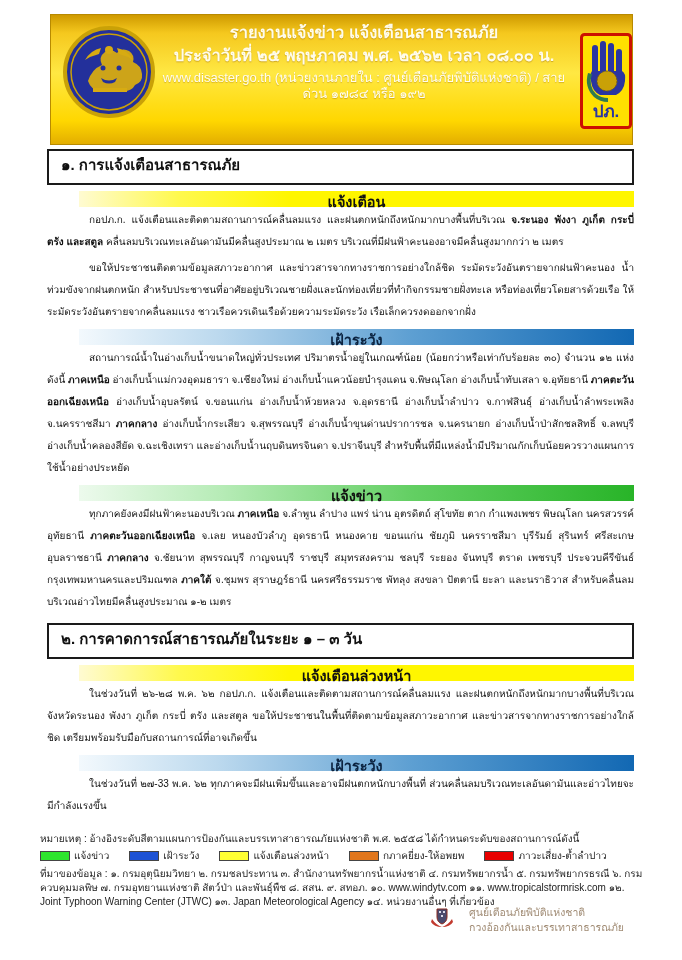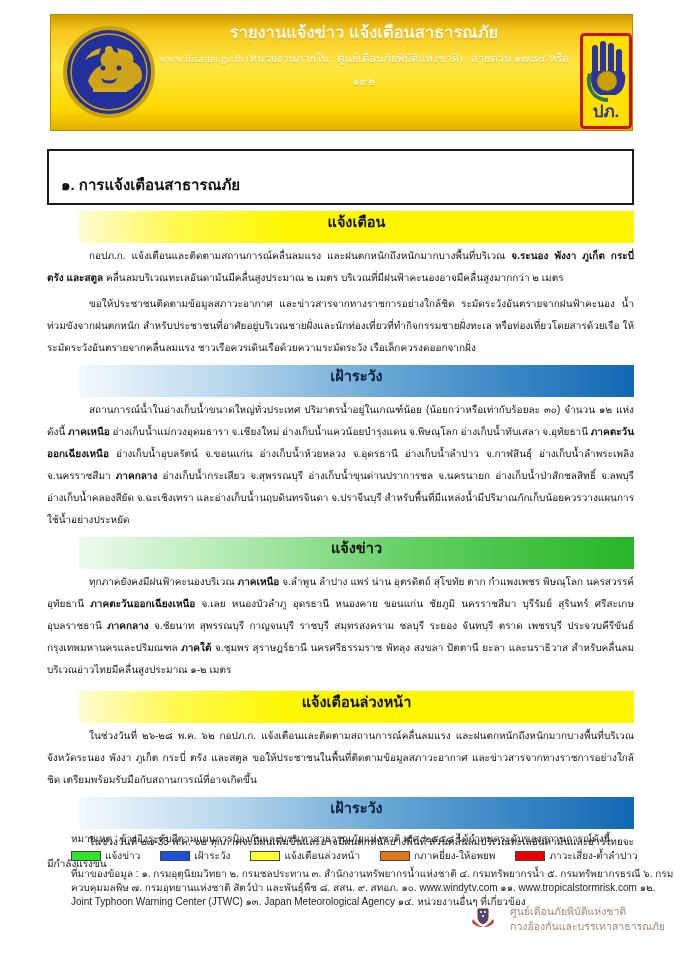--- a/index.html
+++ b/index.html
@@ -6,62 +6,62 @@
   .page{
     position:relative;
     width:682px;height:960px;
     background:#ffffff;
     font-family:"Liberation Sans","DejaVu Sans",sans-serif;
     color:#111;
     overflow:hidden;
   }
   
   .header-banner{
-    position:absolute;left:50px;top:14px;width:583px;height:117px;
+    position:absolute;left:50px;top:14px;width:583px;height:131px;
     background:linear-gradient(180deg,#cf9a00 0%,#f5c81e 14%,#ffe843 45%,#ffd700 82%,#e3ae00 100%);
     border:1px solid #b88a00;
     box-sizing:border-box;
   }
   .header-text{
     position:absolute;left:105px;right:60px;top:6px;
     text-align:center;color:#fffcea;
   }
   .ht-main{font-size:16.5px;font-weight:bold;line-height:23px;text-shadow:0 1px 1px rgba(150,100,0,.45);}
-  .ht-small{font-size:11px;line-height:23px;margin-top:3px;color:#fffdf0;text-shadow:0 1px 1px rgba(150,100,0,.4);font-family:Liberation Serif, serif;}
+  .ht-small{font-size:13px;line-height:16px;margin-top:3px;color:#fffdf0;text-shadow:0 1px 1px rgba(150,100,0,.4);}
   .seal{position:absolute;left:12px;top:11px;}
   .ddpm-logo{position:absolute;right:0px;top:18px;}
   
   .content{position:absolute;left:47px;top:149px;width:587px;}
   .section-box{
     border:2px solid #1a1a1a;background:#fff;
     font-size:15px;font-weight:bold;
-    padding:22px 12px 6px 12px;margin-bottom:6px;
+    padding:2px 12px 6px 12px;margin-bottom:6px;
   }
   .banner{
-    margin-left:32px;height:32px;line-height:22px;
+    margin-left:32px;height:16px;line-height:22px;
     text-align:center;font-size:14.5px;font-weight:bold;color:#111;
   }
   .banner.yellow{background:linear-gradient(90deg,#fffbd2 0%,#fff94d 18%,#fff600 38%,#fff600 100%);}
   .banner.blue{background:linear-gradient(90deg,#f3f9fd 0%,#bcd9ee 25%,#5d9fd2 60%,#1268b3 100%);color:#0b2340;}
   .banner.green{background:linear-gradient(90deg,#edfaed 0%,#b8ecb8 25%,#63cf63 60%,#28b428 100%);}
   .para{
     font-size:10px;line-height:22px;text-align:justify;
     text-indent:42px;margin:2px 0 4px 0;
   }
   .para-block{margin-bottom:6px;}
   .gap-s{height:4px;}
   
-  .footer{position:absolute;left:40px;top:832px;width:604px;font-size:10px;line-height:14px;color:#222;margin-left:31px;}
+  .footer{position:absolute;left:40px;top:832px;width:604px;font-size:10px;line-height:14px;color:#222;}
   .legend-row{display:flex;align-items:center;gap:6px;margin:3px 0 4px 0;flex-wrap:nowrap;}
   .legend-item{display:flex;align-items:center;gap:4px;margin-right:14px;}
   .swatch{display:inline-block;width:30px;height:10px;border:1px solid #444;box-sizing:border-box;}
   .agency{
-    position:absolute;right:10px;top:73px;
+    position:absolute;right:20px;top:73px;
     display:flex;align-items:flex-start;gap:15px;
-    color:#a08b74;font-size:10.5px;line-height:15px;text-align:left;font-family:Liberation Mono, monospace;
+    color:#a08b74;font-size:10.5px;line-height:15px;text-align:left;
   }
   .emblem{margin-top:2px;}
 </style>
 </head>
 <body>
 
 <div class="page">
 
   <div class="header-banner">
 
@@ -77,20 +77,21 @@
       </g>
       <g fill="#23309b">
         <circle cx="40" cy="42" r="2.5"></circle>
         <circle cx="56" cy="42" r="2.5"></circle>
         <path d="M38 52 q8 5 16 0 l-2 4 q-6 3 -12 0z"></path>
       </g>
     </svg>
 
     <div class="header-text">
       <div class="ht-main">รายงานแจ้งข่าว แจ้งเตือนสาธารณภัย</div>
+      <div class="ht-main">ประจำวันที่ ๒๕ พฤษภาคม พ.ศ. ๒๕๖๒ เวลา ๐๘.๐๐ น.</div>
       <div class="ht-small">www.disaster.go.th (หน่วยงานภายใน : ศูนย์เตือนภัยพิบัติแห่งชาติ) / สายด่วน ๑๗๘๔ หรือ ๑๙๒</div>
     </div>
 
     <svg class="ddpm-logo" width="52" height="96" viewBox="0 0 52 96">
       <rect x="1.5" y="1.5" width="49" height="93" rx="3" fill="#ffe000" stroke="#cc1100" stroke-width="3"></rect>
       <g fill="#2a35a0">
         <rect x="12" y="12" width="6" height="30" rx="3"></rect>
         <rect x="20" y="8" width="6" height="34" rx="3"></rect>
         <rect x="28" y="10" width="6" height="32" rx="3"></rect>
         <rect x="36" y="16" width="6" height="26" rx="3"></rect>
@@ -116,20 +117,21 @@
     <div class="para-block">
       <div class="para"><span>สถานการณ์น้ำในอ่างเก็บน้ำขนาดใหญ่ทั่วประเทศ ปริมาตรน้ำอยู่ในเกณฑ์น้อย (น้อยกว่าหรือเท่ากับร้อยละ ๓๐) จำนวน ๑๒ แห่ง ดังนี้ </span><span style="font-weight: bold;">ภาคเหนือ</span><span> อ่างเก็บน้ำแม่กวงอุดมธารา จ.เชียงใหม่ อ่างเก็บน้ำแควน้อยบำรุงแดน จ.พิษณุโลก อ่างเก็บน้ำทับเสลา จ.อุทัยธานี </span><span style="font-weight: bold;">ภาคตะวันออกเฉียงเหนือ</span><span> อ่างเก็บน้ำอุบลรัตน์ จ.ขอนแก่น อ่างเก็บน้ำห้วยหลวง จ.อุดรธานี อ่างเก็บน้ำลำปาว จ.กาฬสินธุ์ อ่างเก็บน้ำลำพระเพลิง จ.นครราชสีมา </span><span style="font-weight: bold;">ภาคกลาง</span><span> อ่างเก็บน้ำกระเสียว จ.สุพรรณบุรี อ่างเก็บน้ำขุนด่านปราการชล จ.นครนายก อ่างเก็บน้ำป่าสักชลสิทธิ์ จ.ลพบุรี อ่างเก็บน้ำคลองสียัด จ.ฉะเชิงเทรา และอ่างเก็บน้ำนฤบดินทรจินดา จ.ปราจีนบุรี สำหรับพื้นที่มีแหล่งน้ำมีปริมาณกักเก็บน้อยควรวางแผนการใช้น้ำอย่างประหยัด</span></div>
     </div>
 
     <div class="banner green">แจ้งข่าว</div>
     <div class="para-block">
       <div class="para"><span>ทุกภาคยังคงมีฝนฟ้าคะนองบริเวณ </span><span style="font-weight: bold;">ภาคเหนือ</span><span> จ.ลำพูน ลำปาง แพร่ น่าน อุตรดิตถ์ สุโขทัย ตาก กำแพงเพชร พิษณุโลก นครสวรรค์ อุทัยธานี </span><span style="font-weight: bold;">ภาคตะวันออกเฉียงเหนือ</span><span> จ.เลย หนองบัวลำภู อุดรธานี หนองคาย ขอนแก่น ชัยภูมิ นครราชสีมา บุรีรัมย์ สุรินทร์ ศรีสะเกษ อุบลราชธานี </span><span style="font-weight: bold;">ภาคกลาง</span><span> จ.ชัยนาท สุพรรณบุรี กาญจนบุรี ราชบุรี สมุทรสงคราม ชลบุรี ระยอง จันทบุรี ตราด เพชรบุรี ประจวบคีรีขันธ์ กรุงเทพมหานครและปริมณฑล </span><span style="font-weight: bold;">ภาคใต้</span><span> จ.ชุมพร สุราษฎร์ธานี นครศรีธรรมราช พัทลุง สงขลา ปัตตานี ยะลา และนราธิวาส สำหรับคลื่นลมบริเวณอ่าวไทยมีคลื่นสูงประมาณ ๑-๒ เมตร</span></div>
     </div>
 
     <div class="gap-s"></div>
+    <div class="section-box">๒. การคาดการณ์สาธารณภัยในระยะ ๑ – ๓ วัน</div>
 
     <div class="banner yellow">แจ้งเตือนล่วงหน้า</div>
     <div class="para-block">
       <div class="para"><span>ในช่วงวันที่ ๒๖-๒๘ พ.ค. ๖๒ กอปภ.ก. แจ้งเตือนและติดตามสถานการณ์คลื่นลมแรง และฝนตกหนักถึงหนักมากบางพื้นที่บริเวณจังหวัดระนอง พังงา ภูเก็ต กระบี่ ตรัง และสตูล ขอให้ประชาชนในพื้นที่ติดตามข้อมูลสภาวะอากาศ และข่าวสารจากทางราชการอย่างใกล้ชิด เตรียมพร้อมรับมือกับสถานการณ์ที่อาจเกิดขึ้น</span></div>
     </div>
 
     <div class="banner blue">เฝ้าระวัง</div>
     <div class="para-block">
       <div class="para"><span>ในช่วงวันที่ ๒๗-33 พ.ค. ๖๒ ทุกภาคจะมีฝนเพิ่มขึ้นและอาจมีฝนตกหนักบางพื้นที่ ส่วนคลื่นลมบริเวณทะเลอันดามันและอ่าวไทยจะมีกำลังแรงขึ้น</span></div>
     </div>

